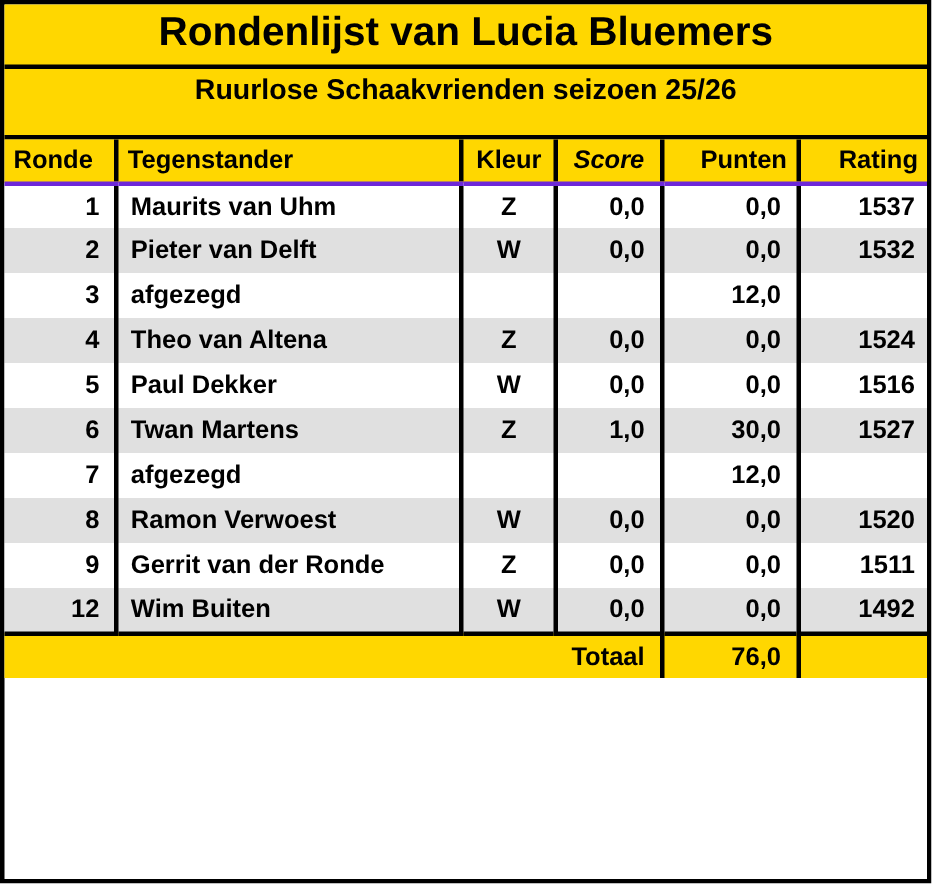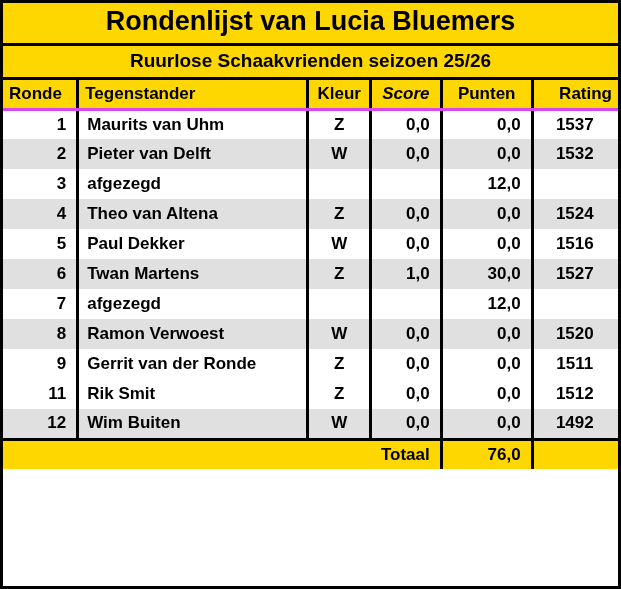--- a/index.html
+++ b/index.html
@@ -32,66 +32,66 @@
     font-size: 27px;
     font-weight: bold;
     color: #000000;
     letter-spacing: 0px;
     line-height: 1.1;
   }
   .subtitle-bar {
     background: #ffd700;
     border-bottom: 3px solid #000000;
     text-align: center;
-    padding: 4px 0 5px 0;
+    padding: 4px 0 18px 0;
   }
   .subtitle-text {
     font-size: 19px;
     font-weight: bold;
     color: #000000;
   }
   table {
     border-collapse: collapse;
     width: 100%;
     table-layout: fixed;
   }
   thead th {
     background: #ffd700;
     font-size: 17px;
     font-weight: bold;
     color: #000000;
-    border-bottom: 3px solid #d946ef;
+    border-bottom: 3px solid #6d28d9;
     padding: 4px 6px;
     height: 26px;
     box-sizing: border-box;
   }
   th.c-ronde { width: 74px; text-align: left; }
   th.c-tegen { width: 228px; text-align: left; }
   th.c-kleur { width: 62px; text-align: center; }
   th.c-score { width: 70px; text-align: center; font-style: italic; }
-  th.c-punten { width: 90px; text-align: center; }
+  th.c-punten { width: 90px; text-align: right; }
   th.c-rating { width: 85px; text-align: right; }
 
   tbody td {
     font-size: 17px;
     font-weight: bold;
     color: #000000;
     padding: 3px 6px;
     height: 30px;
     box-sizing: border-box;
     border: none;
   }
   tbody tr.alt td { background: #e0e0e0; }
   tbody tr.plain td { background: #ffffff; }
   td.c-ronde { text-align: right; padding-right: 10px; }
   td.c-tegen { text-align: left; padding-left: 8px; }
   td.c-kleur { text-align: center; }
   td.c-score { text-align: right; padding-right: 10px; }
   td.c-punten { text-align: right; padding-right: 10px; }
-  td.c-rating { text-align: center; padding-right: 8px; }
+  td.c-rating { text-align: right; padding-right: 8px; }
 
   .vline {
     border-left: 3px solid #000000;
   }
   tfoot td {
     background: #ffd700;
     font-size: 17px;
     font-weight: bold;
     color: #000000;
     height: 30px;
@@ -202,28 +202,20 @@
           <td class="c-rating vline">1520</td>
         </tr>
         <tr class="plain">
           <td class="c-ronde">9</td>
           <td class="c-tegen vline">Gerrit van der Ronde</td>
           <td class="c-kleur vline">Z</td>
           <td class="c-score vline">0,0</td>
           <td class="c-punten vline">0,0</td>
           <td class="c-rating vline">1511</td>
         </tr>
-        <tr class="plain">
-          <td class="c-ronde">11</td>
-          <td class="c-tegen vline">Rik Smit</td>
-          <td class="c-kleur vline">Z</td>
-          <td class="c-score vline">0,0</td>
-          <td class="c-punten vline">0,0</td>
-          <td class="c-rating vline">1512</td>
-        </tr>
         <tr class="alt">
           <td class="c-ronde">12</td>
           <td class="c-tegen vline">Wim Buiten</td>
           <td class="c-kleur vline">W</td>
           <td class="c-score vline">0,0</td>
           <td class="c-punten vline">0,0</td>
           <td class="c-rating vline">1492</td>
         </tr>
       </tbody>
       <tfoot>

